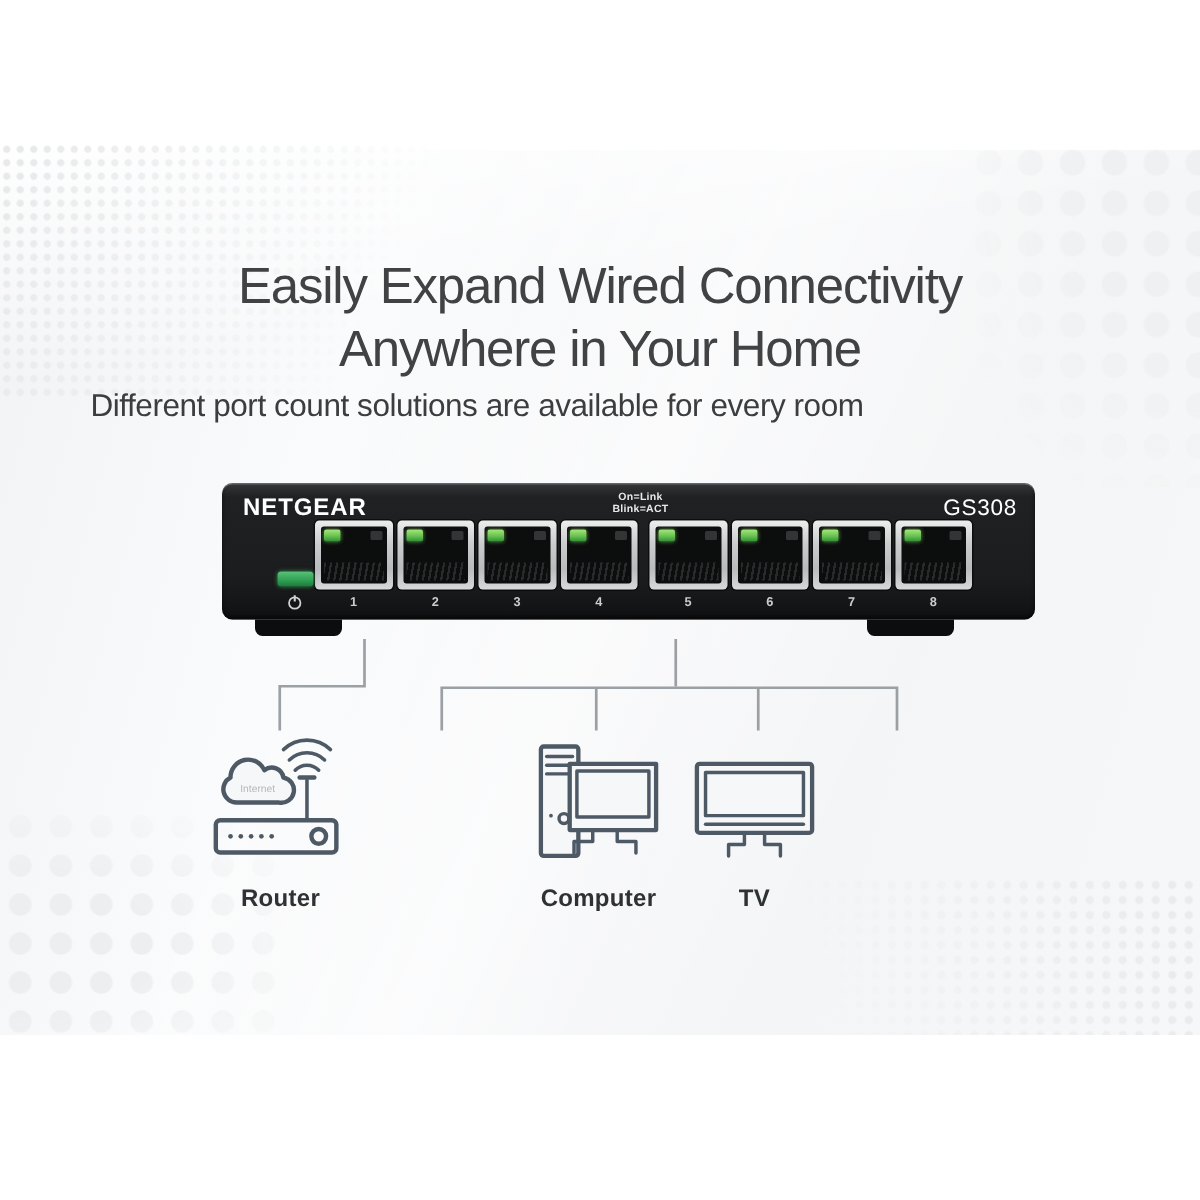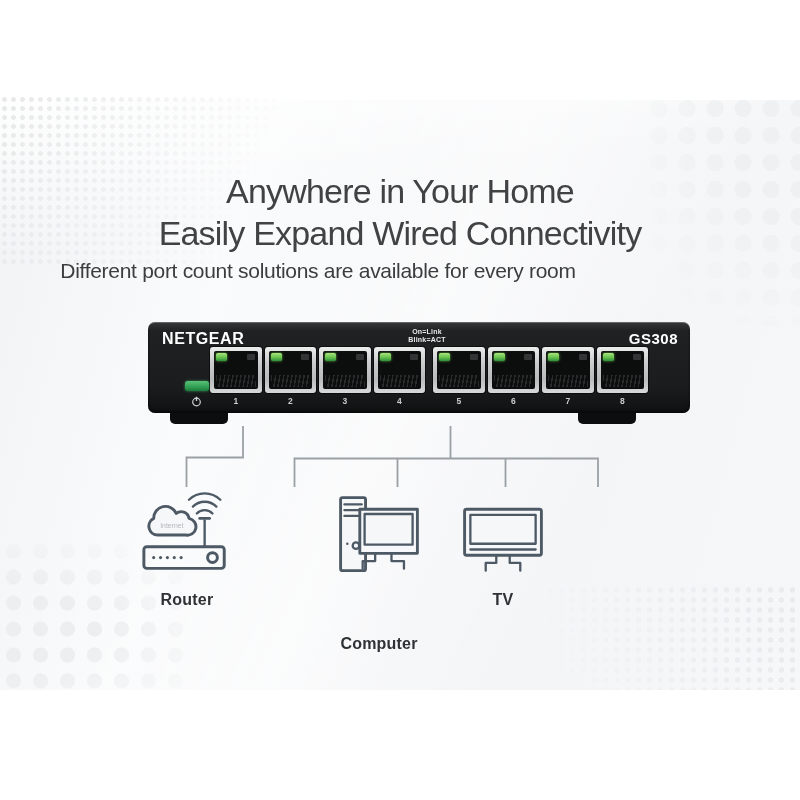--- a/index.html
+++ b/index.html
@@ -35,21 +35,21 @@
   
   .headline{position:absolute;left:0;top:170px;width:800px;text-align:center;
     font-size:34px;line-height:42px;letter-spacing:-0.8px;color:#414243;font-weight:400;}
   .subheadline{position:absolute;left:0;top:259px;width:636px;text-align:center;
     font-size:21px;letter-spacing:-0.3px;color:#3c3d3e;font-weight:400;}
   
   .switch{position:absolute;left:148px;top:322px;width:514px;height:91px;border-radius:7px;
     background:linear-gradient(180deg,#37383a 0%,#202122 10%,#1b1c1d 70%,#101112 100%);
     box-shadow:inset 0 1px 0 rgba(255,255,255,.25), inset 0 -2px 3px rgba(0,0,0,.6);padding-left:28px;}
   .brand{position:absolute;left:14px;top:8px;color:#ffffff;font-weight:700;font-size:16px;letter-spacing:.6px;}
-  .model{position:absolute;right:12px;top:8px;color:#ffffff;font-weight:700;font-size:15px;letter-spacing:.5px;}
+  .model{position:absolute;right:12px;top:8px;color:#ffffff;font-weight:400;font-size:15px;letter-spacing:.5px;}
   .legend{position:absolute;left:279px;top:6px;transform:translateX(-50%);text-align:center;
     color:#e9e9e9;font-size:7px;line-height:8px;font-weight:700;letter-spacing:.2px;}
   .ports{position:absolute;left:62px;top:25px;width:438px;display:flex;gap:8px;}
   .pgroup{display:flex;gap:3px;flex:1;}
   .portunit{flex:1;display:flex;flex-direction:column;align-items:center;}
   .bezel{position:relative;width:100%;height:46px;border-radius:3px;box-sizing:border-box;
     background:linear-gradient(180deg,#eceded 0%,#c9cbcc 35%,#b9bbbd 70%,#d8d9da 100%);
     padding:4px;box-shadow:0 0 0 1px rgba(0,0,0,.55);}
   .cavity{position:relative;width:100%;height:100%;border-radius:2px;background:#0c0d0d;overflow:hidden;}
   .cavity::after{content:"";position:absolute;left:2px;right:2px;bottom:2px;height:12px;
@@ -63,40 +63,40 @@
     background:linear-gradient(180deg,#59c277 0%,#2f9e53 60%,#1d7a3c 100%);box-shadow:0 0 3px rgba(70,190,110,.7);}
   .pwr-icon{position:absolute;left:43px;top:74px;}
   .foot{position:absolute;top:91px;width:58px;height:11px;background:#0c0d0e;border-radius:0 0 5px 5px;}
   .foot.left{left:22px;} .foot.right{left:430px;}
   
   .lines{position:absolute;left:0;top:0;}
   
   .device-col{position:absolute;top:486px;width:130px;display:flex;flex-direction:column;align-items:center;}
   .icon-box{height:100px;display:flex;align-items:flex-end;justify-content:center;}
   .dev-label{margin-top:5px;font-size:16px;font-weight:700;color:#2e3235;letter-spacing:.2px;white-space:nowrap;}
-  .col-router{left:122px;} .col-game{left:229px;} .col-computer{left:314px;gap:44px;} .col-tv{left:438px;} .col-printer{left:533px;}
+  .col-router{left:122px;} .col-game{left:229px;} .col-computer{left:334px;} .col-tv{left:438px;} .col-printer{left:533px;}
   svg .ln{fill:none;stroke:#4d5965;stroke-width:3;stroke-linecap:round;stroke-linejoin:round;}
   svg .ln2{fill:none;stroke:#4d5965;stroke-width:2.4;stroke-linecap:round;stroke-linejoin:round;}
   svg .fillbg{fill:#f6f7f8;}
   svg .dot{fill:#4d5965;stroke:none;}
 </style>
 </head>
 <body>
 
 <div class="canvas">
 
   <div class="bg-panel"></div>
   <div class="tex mesh-tl"></div>
   <div class="tex dots-rt"></div>
   <div class="tex dots-bl"></div>
   <div class="tex mesh-br"></div>
 
   <div class="headline">
+    <div>Easily Expand Wired Connectivity</div>
     <div>Anywhere in Your Home</div>
-    <div>Easily Expand Wired Connectivity</div>
   </div>
   <div class="subheadline">Different port count solutions are available for every room</div>
 
   <svg class="lines" width="800" height="800" viewBox="0 0 800 800">
     <path d="M243 426 V457.5 H186.5 V487 M450.5 426 V457.5 M294.5 487 V458.5 H598 V487 M397.5 458.5 V487 M505.5 458.5 V487" fill="none" stroke="#9aa0a4" stroke-width="1.8"></path>
   </svg>
 
   <div class="switch">
     <div class="brand">NETGEAR</div>
     <div class="model">GS308</div>

